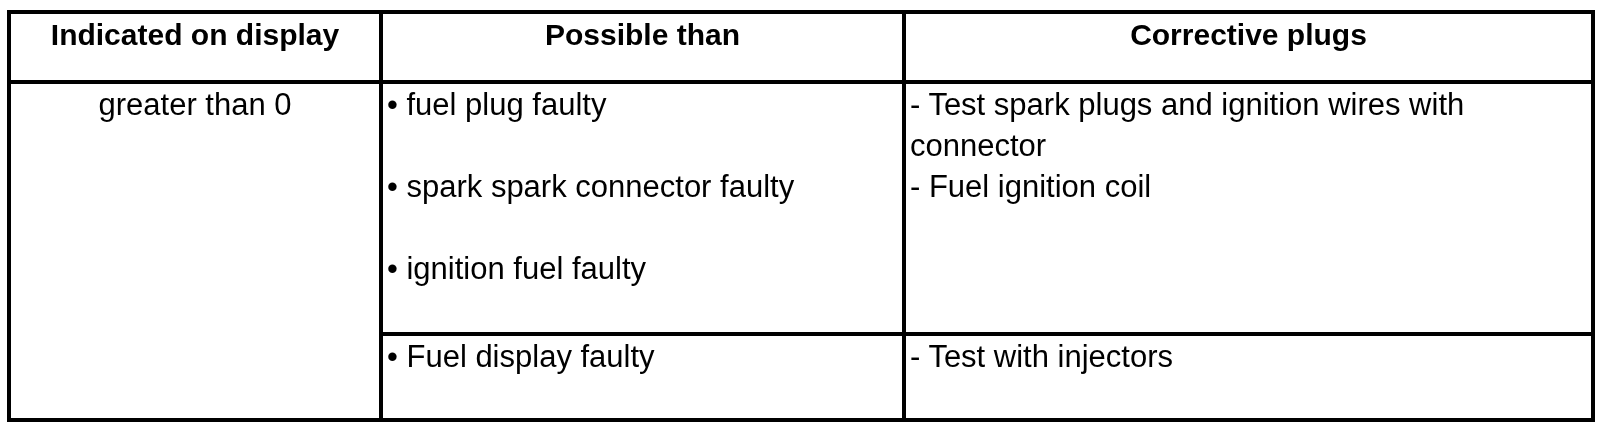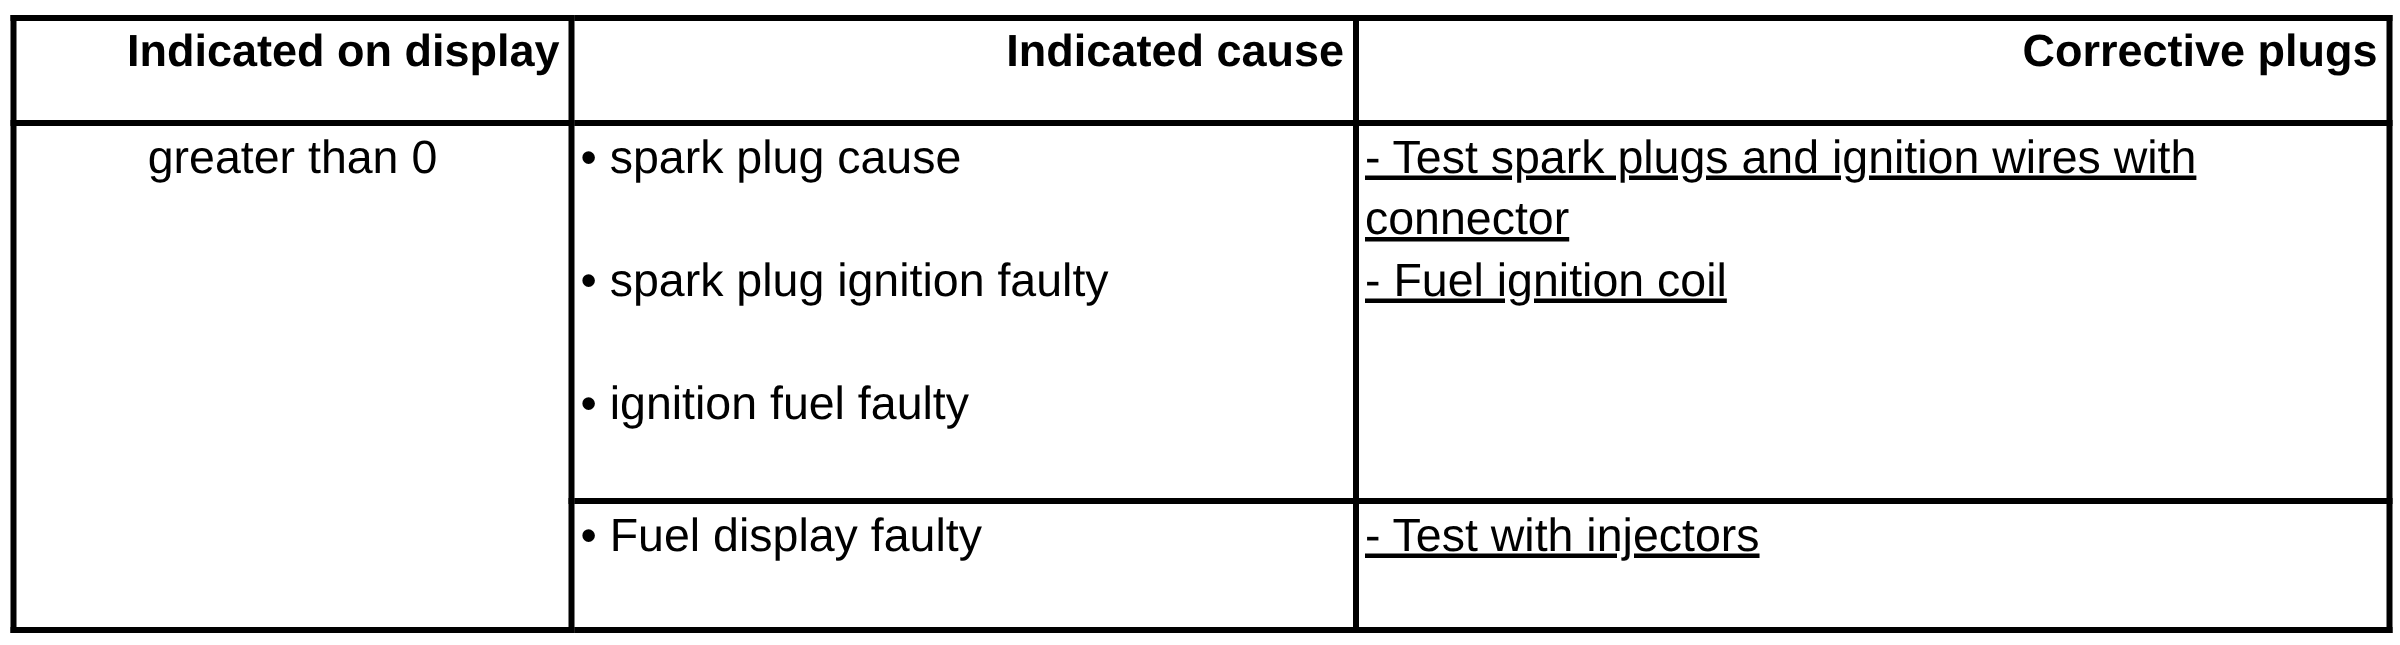--- a/index.html
+++ b/index.html
@@ -35,61 +35,61 @@
   }
   thead tr { height: 70px; }
   tr.row-a { height: 252px; }
   tr.row-b { height: 86px; }
 
   th {
     padding: 4px 6px 0 6px;
     font-size: 30px;
     line-height: 34px;
     font-weight: 700;
-    text-align: right;
+    text-align: center;
   }
   td {
     font-size: 31px;
     line-height: 41px;
     padding: 0 8px 0 4px;
   }
   td p { margin: 0; }
 
   .cell-indicated {
     text-align: center;
     padding: 0 4px;
   }
   .cell-causes .cause { margin: 0 0 41px 0; }
   .cell-causes .cause:last-child { margin-bottom: 0; }
-  .cell-actions .action { margin: 0; text-decoration: underline; }
+  .cell-actions .action { margin: 0; }
 </style>
 </head>
 <body>
 
 <table class="diagnostic-table">
   <colgroup>
     <col class="col-indicated">
     <col class="col-cause">
     <col class="col-action">
   </colgroup>
   <thead>
     <tr class="header-row">
       <th>Indicated on display</th>
-      <th>Indicated cause</th>
+      <th>Possible than</th>
       <th>Corrective plugs</th>
     </tr>
   </thead>
   <tbody>
     <tr class="row-a">
       <td class="cell-indicated" rowspan="2">
         <p>greater than 0</p>
       </td>
       <td class="cell-causes">
-        <p class="cause">• spark plug cause</p>
-        <p class="cause">• spark plug ignition faulty</p>
+        <p class="cause">• fuel plug faulty</p>
+        <p class="cause">• spark spark connector faulty</p>
         <p class="cause">• ignition fuel faulty</p>
       </td>
       <td class="cell-actions">
         <p class="action">- Test spark plugs and ignition wires with connector</p>
         <p class="action">- Fuel ignition coil</p>
       </td>
     </tr>
     <tr class="row-b">
       <td class="cell-causes">
         <p class="cause">• Fuel display faulty</p>

